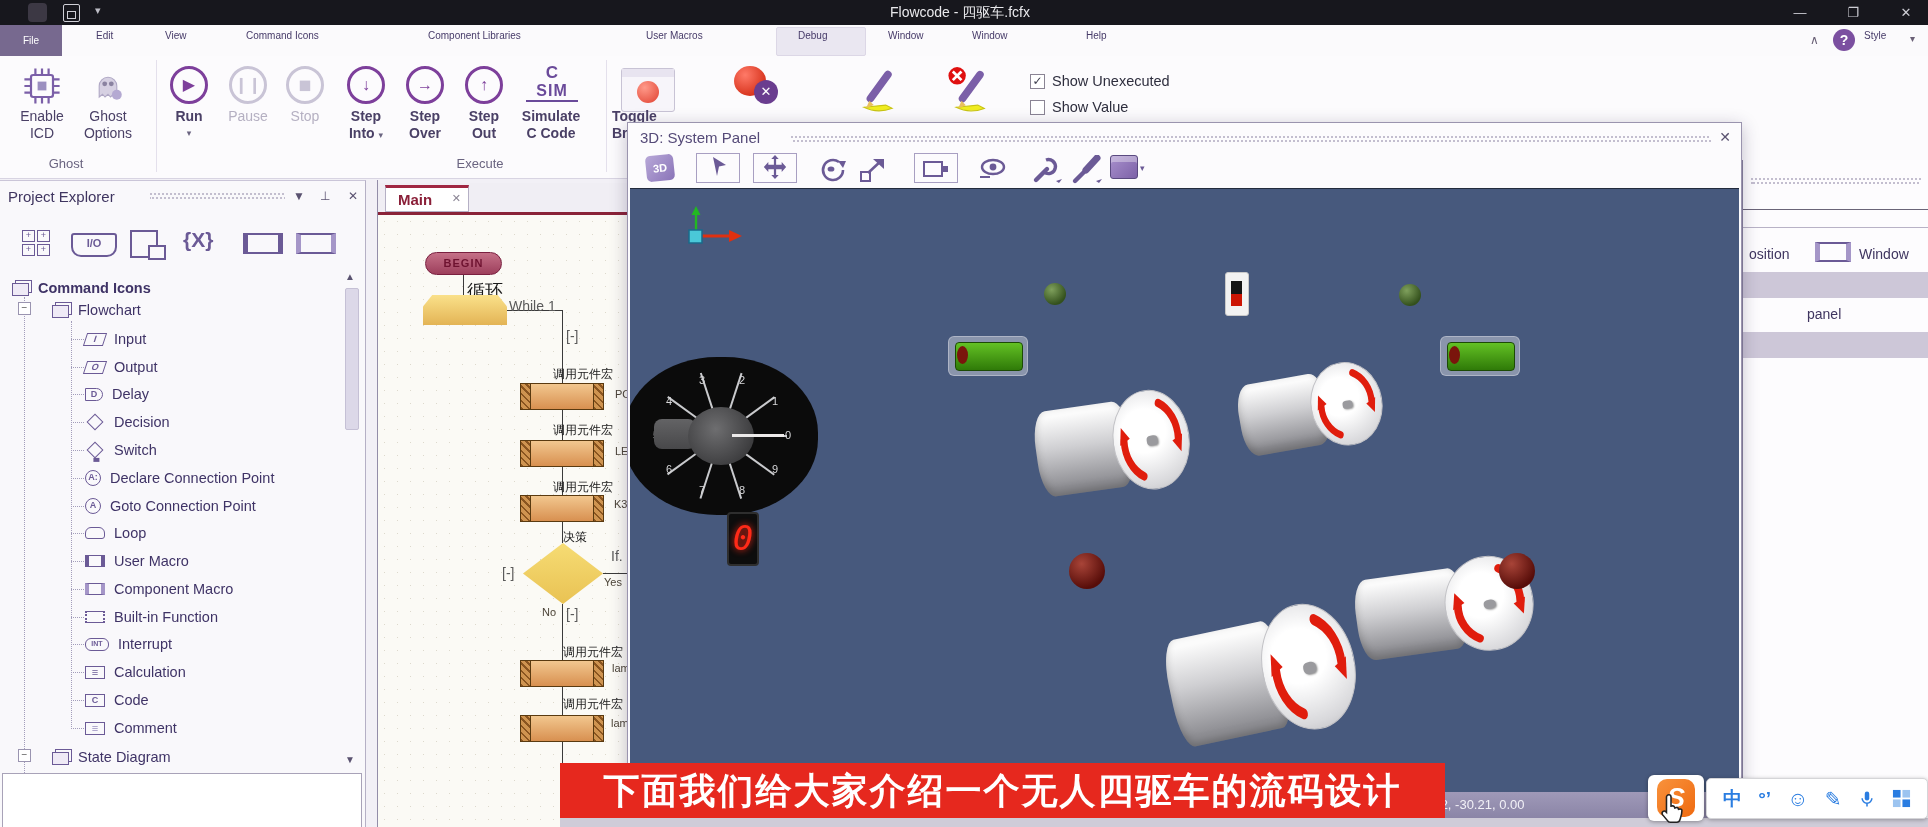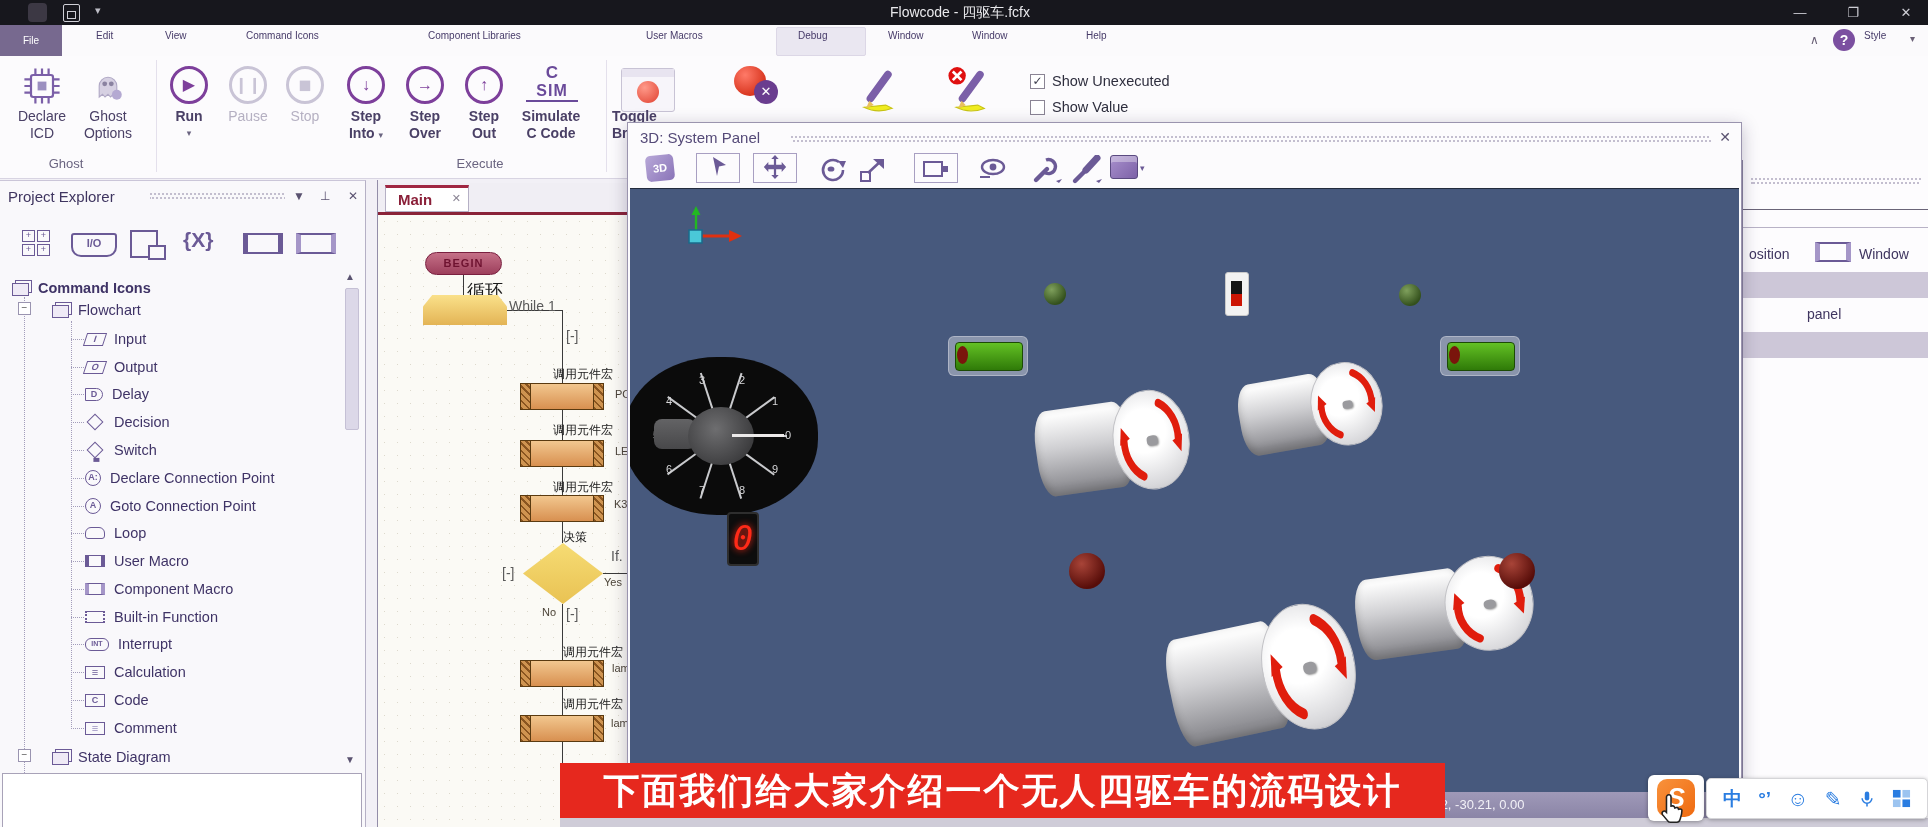--- a/index.html
+++ b/index.html
@@ -224,21 +224,21 @@
   </div>
 
   <div class="ribbon">
 
     <svg class="abs" style="left:20px;top:8px;" width="44" height="44" viewBox="0 0 40 40">
       <rect x="10" y="10" width="20" height="20" rx="2" fill="none" stroke="#7b5fa8" stroke-width="2"></rect>
       <rect x="16" y="16" width="8" height="8" fill="#9b8fc0"></rect>
       <path d="M14 10V4 M20 10V4 M26 10V4 M14 36V30 M20 36V30 M26 36V30 M10 14H4 M10 20H4 M10 26H4 M36 14h-6 M36 20h-6 M36 26h-6" stroke="#7b5fa8" stroke-width="2"></path>
     </svg>
     <div class="rlabel" style="left:2px;width:80px;">
-      <div>Declare</div>
+      <div>Enable</div>
         <div>ICD</div>
     </div>
 
     <svg class="abs" style="left:86px;top:8px;" width="44" height="44" viewBox="0 0 40 40">
       <path d="M12 20a8 8 0 0 1 16 0v10l-3-2.5-2.7 2.5-2.3-2.5-2.7 2.5-2.3-2.5-3 2.5z" fill="#d6d0e2" stroke="#b0a8c5"></path>
       <circle cx="17" cy="18" r="2.2" fill="#8a82a0"></circle>
         <circle cx="23" cy="18" r="2.2" fill="#8a82a0"></circle>
       <circle cx="28" cy="28" r="4.5" fill="#b4a9d2"></circle>
     </svg>
     <div class="rlabel" style="left:66px;width:84px;">

